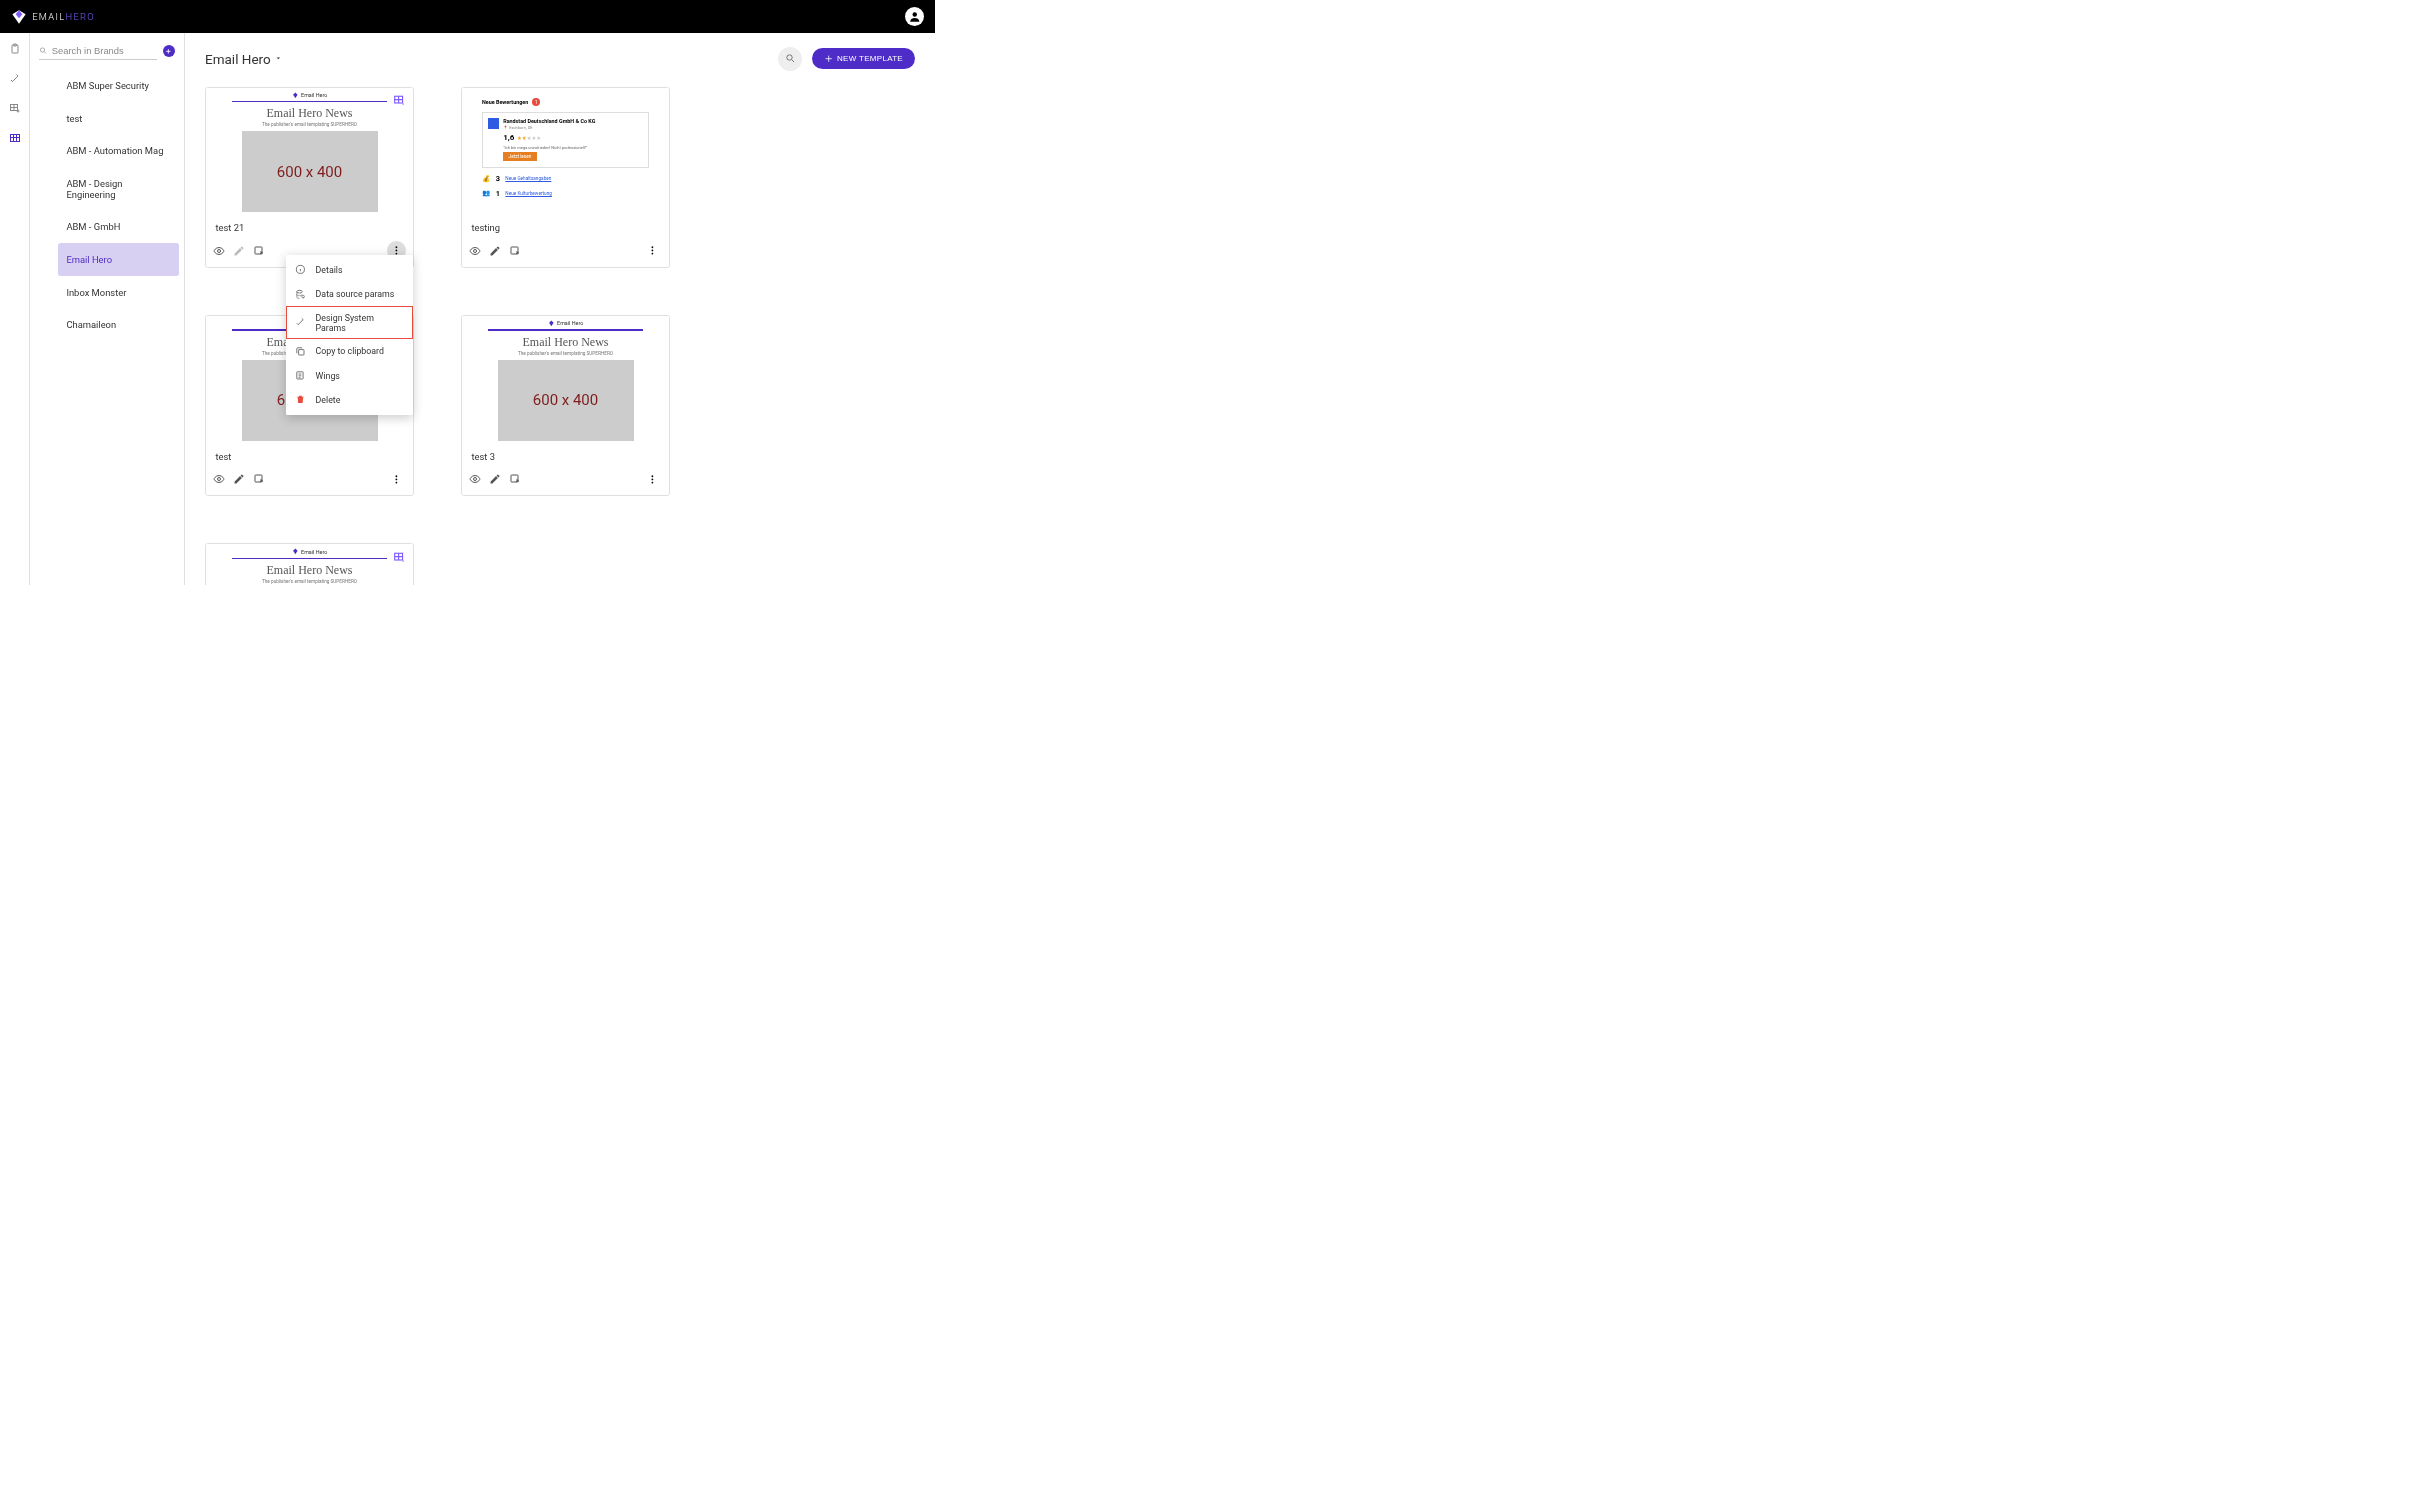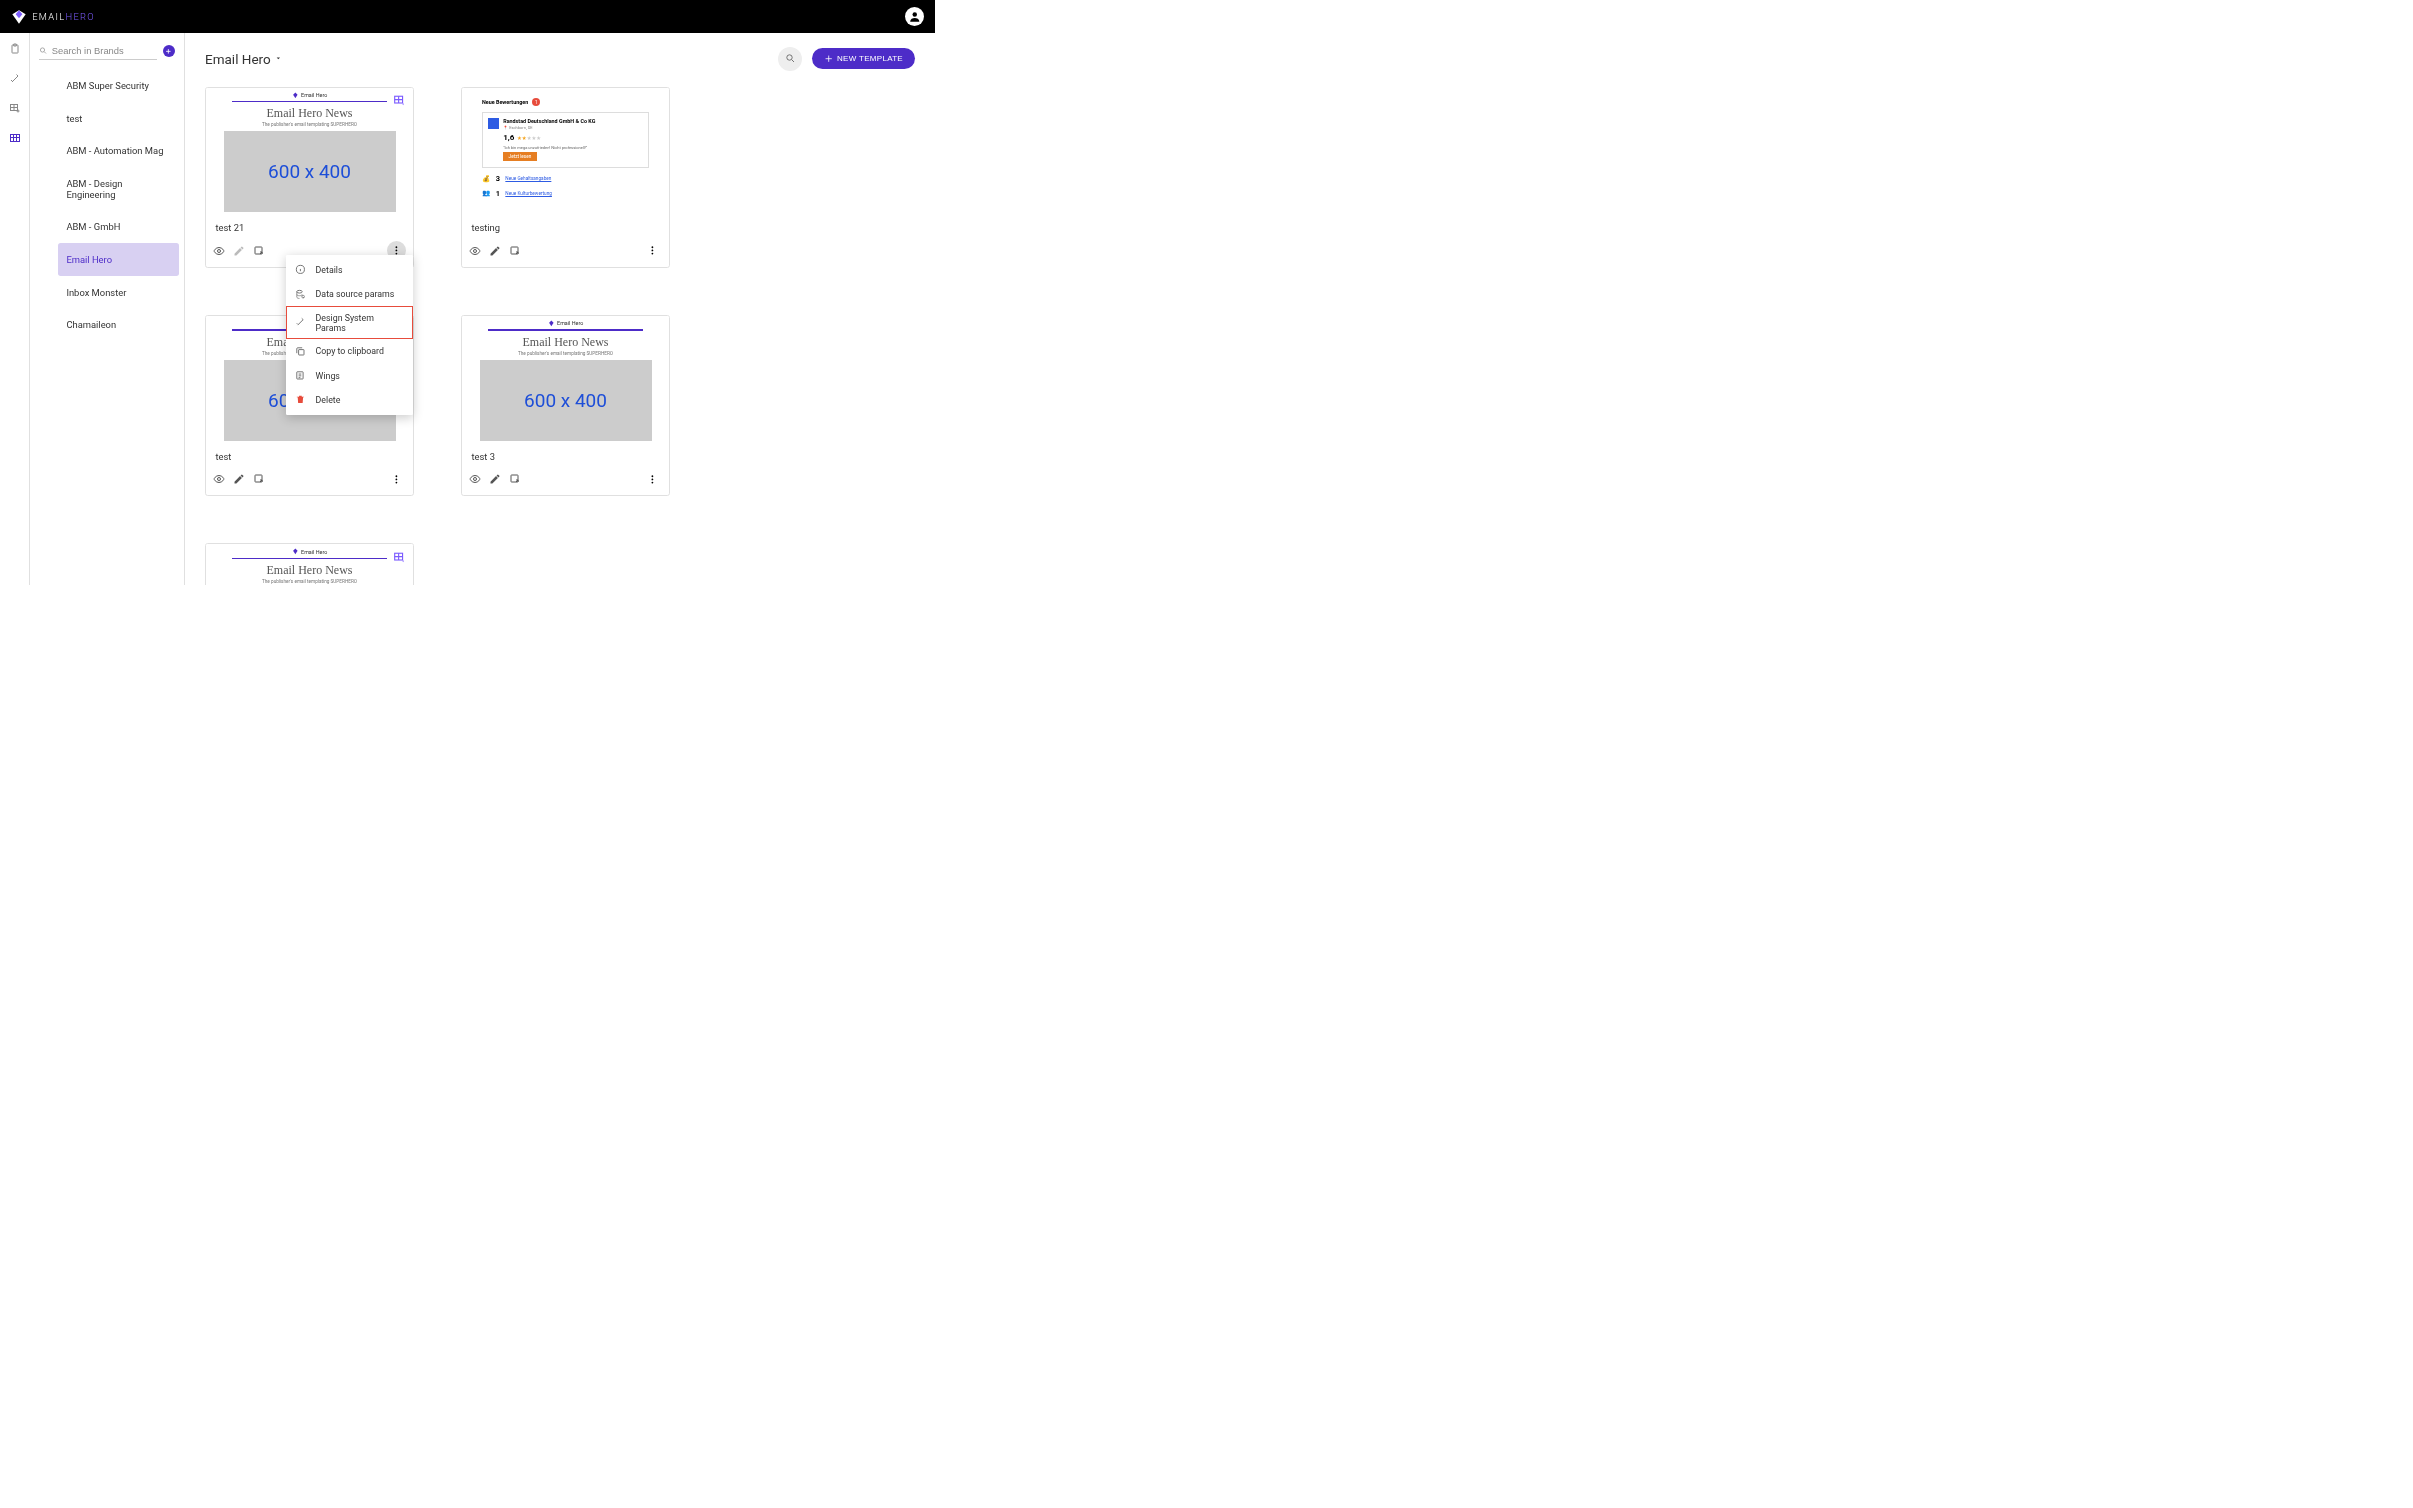--- a/index.html
+++ b/index.html
@@ -46,21 +46,21 @@
 .thumb { height: 128px; background: #fff; position: relative; overflow: hidden; display: flex; flex-direction: column; align-items: center; padding-top: 4px; }
 .thumb-badge { position: absolute; top: 6.7px; right: 6.7px; width: 13.5px; height: 13.5px; color: #7c5cff; }
 
 
 .t1-header { display: flex; align-items: center; gap: 2.7px; margin-bottom: 2.7px; }
 .t1-diamond { width: 6.7px; height: 6.7px; }
 .t1-brand { font-size: 5.4px; color: #333; }
 .t1-bar { width: 155px; height: 1.3px; background: #4d2cc8; margin-bottom: 4px; }
 .t1-title { font-family: Georgia, serif; font-size: 12px; color: #555; margin-bottom: 1.3px; }
 .t1-sub { font-size: 4.7px; color: #777; margin-bottom: 4px; }
-.t1-img { width: 172px; height: 81px; background: #ccc; display: flex; align-items: center; justify-content: center; color: #1d4ed8; font-size: 19px; }
+.t1-img { width: 136px; height: 81px; background: #ccc; display: flex; align-items: center; justify-content: center; color: #7f1d1d; font-size: 15px; }
 
 
 .t2 { padding: 6.7px 20px; font-size: 5.4px; width: 100%; }
 .t2-header { display: flex; align-items: center; gap: 4px; margin-bottom: 5.4px; }
 .t2-header-text { font-weight: bold; }
 .t2-badge { background: #e74c3c; color: #fff; width: 8px; height: 8px; border-radius: 4px; display: flex; align-items: center; justify-content: center; font-size: 4.7px; }
 .t2-box { border: 0.7px solid #ddd; padding: 5.4px; display: flex; gap: 4px; align-items: flex-start; margin-bottom: 4px; }
 .t2-logo { width: 10.8px; height: 10.8px; background: #2d5be3; flex-shrink: 0; }
 .t2-company { font-weight: bold; font-size: 5.4px; margin-bottom: 1.3px; }
 .t2-loc { font-size: 4px; color: #888; margin-bottom: 2.7px; }

